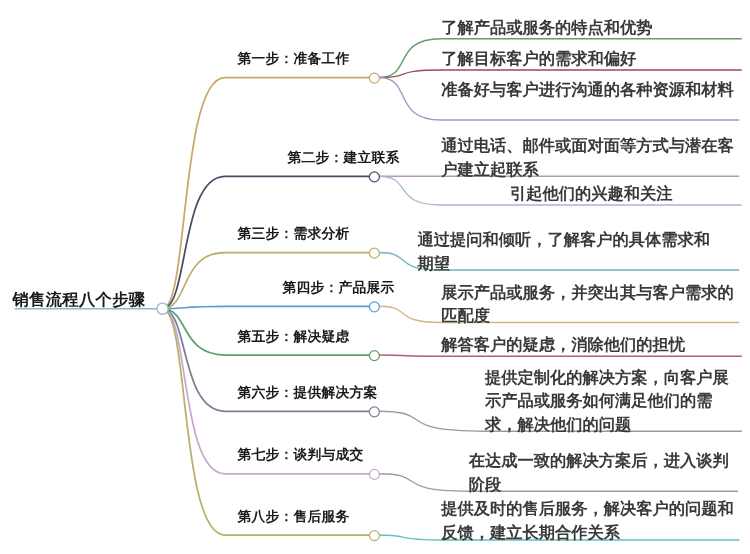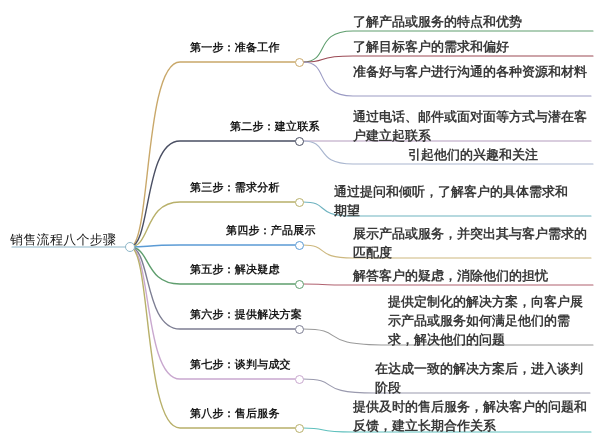--- a/index.html
+++ b/index.html
@@ -24,21 +24,21 @@
     width: 600px;
     height: 443px;
   }
   .node {
     position: absolute;
     box-sizing: border-box;
     white-space: nowrap;
   }
   .root-label {
     font-size: 13px;
-    font-weight: normal;
+    font-weight: bold;
     color: #1a1a1a;
     letter-spacing: 0.3px;
     line-height: 1.2;
   }
   .step-label {
     font-size: 11px;
     font-weight: bold;
     color: #1a1a1a;
     letter-spacing: 0.2px;
     line-height: 1.2;

